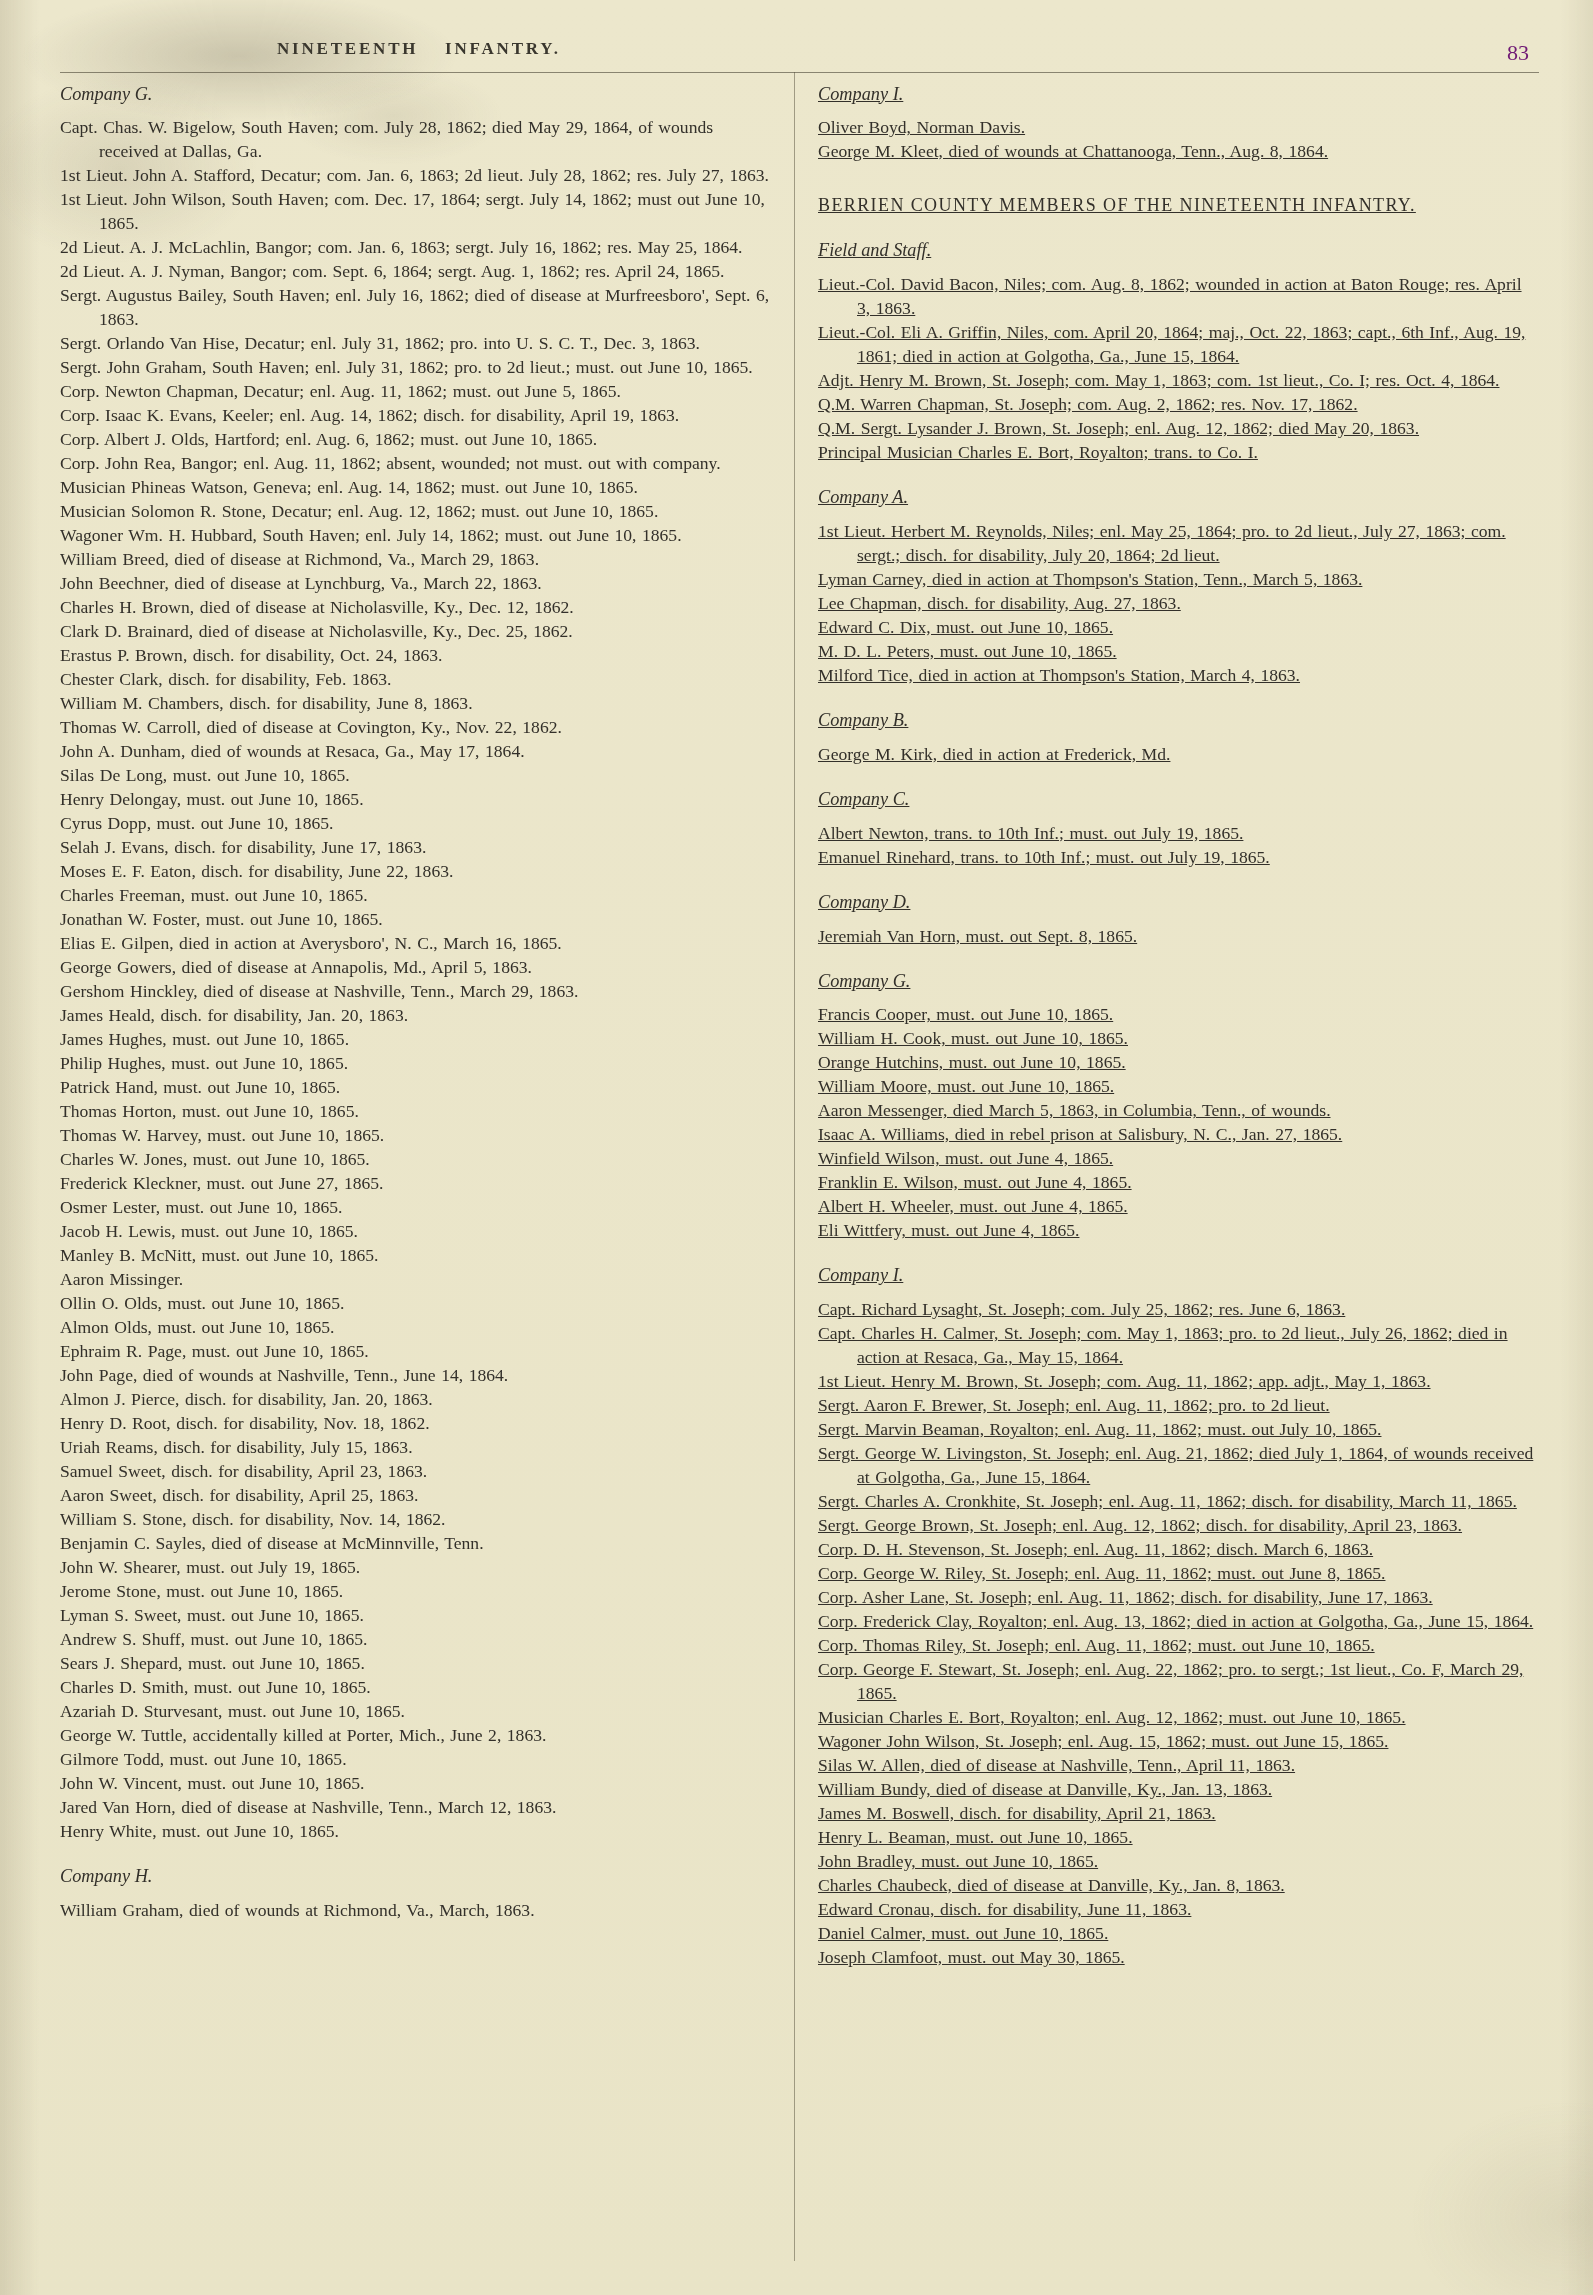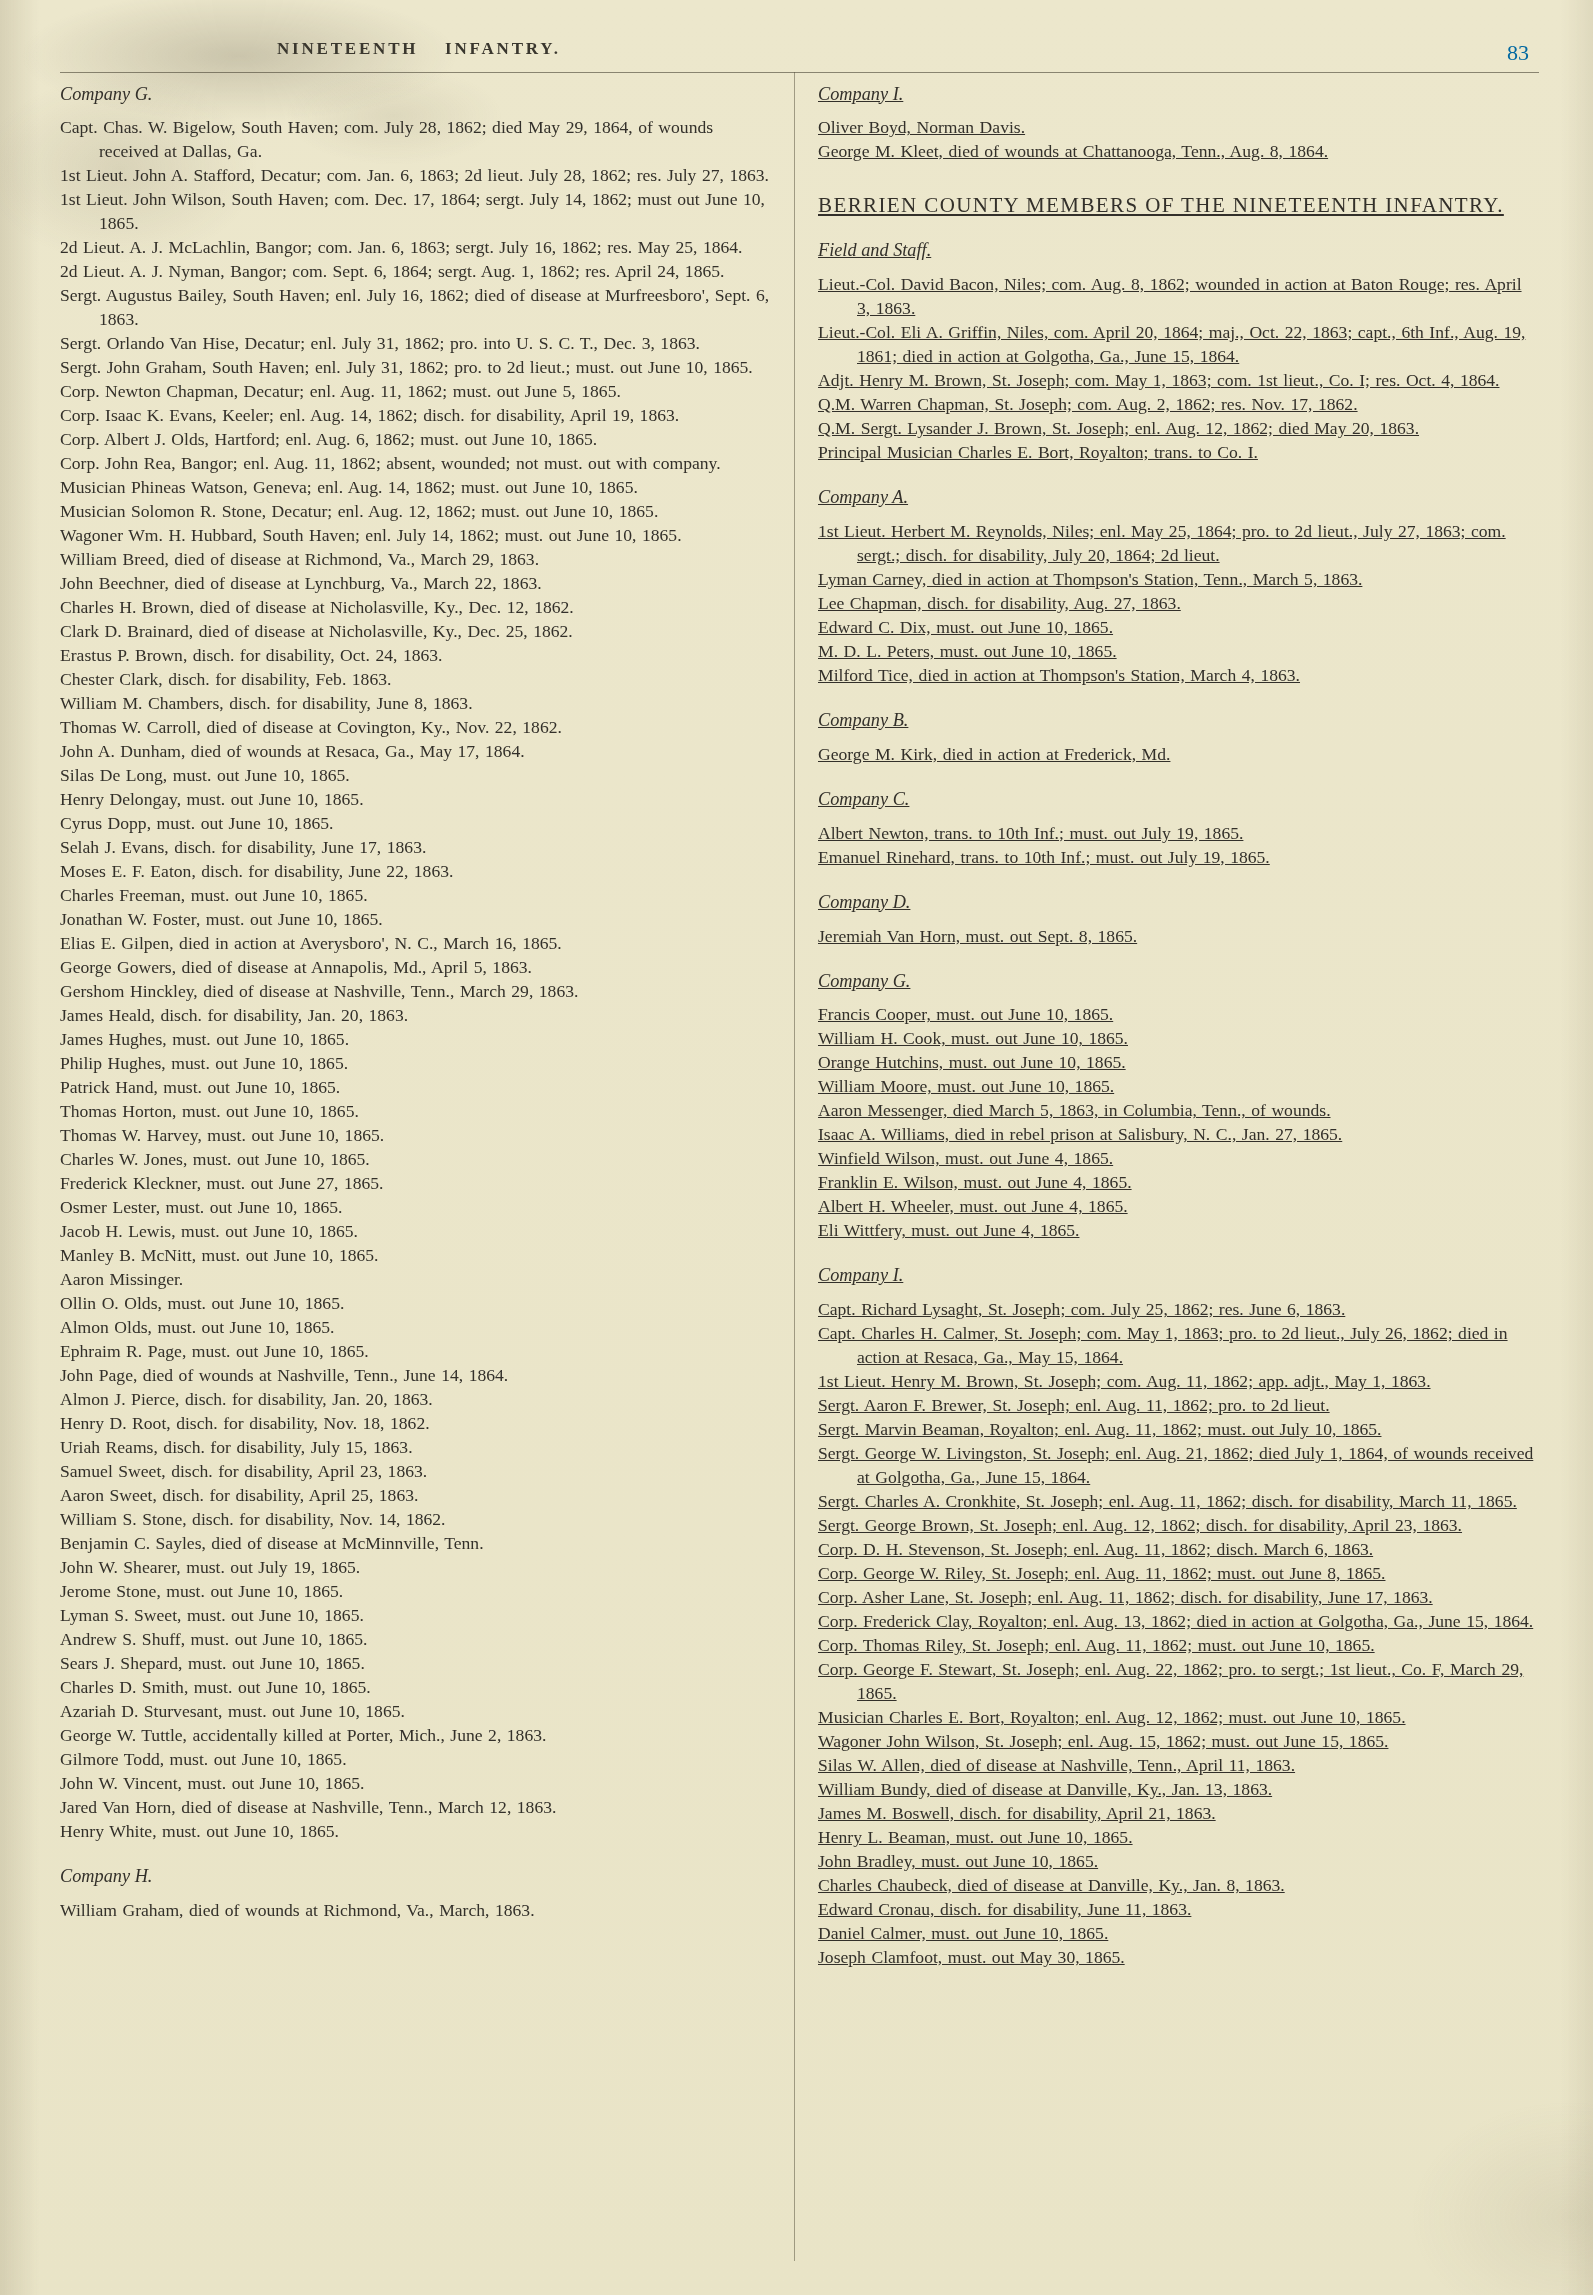--- a/index.html
+++ b/index.html
@@ -29,21 +29,21 @@
     letter-spacing: 2.8px;
     word-spacing: 19.7px;
     color: #3a372e;
     white-space: nowrap;
   }
   .page-number {
     position: absolute;
     right: 65px;
     top: 40px;
     font-size: 22px;
-    color: #0369a1;
+    color: #701a75;
   }
   .head-rule {
     position: absolute;
     left: 60px;
     right: 55px;
     top: 72px;
     border-top: 1.4px solid rgba(72, 66, 50, 0.6);
   }
   .col-rule {
     position: absolute;
@@ -70,21 +70,21 @@
   .sec-head {
     font-size: 18.3px;
     font-weight: normal;
     text-align: left;
     margin: 21px 0 9.9px;
     line-height: 24px;
   }
   .sec-head.ital { font-style: italic; }
   .sec-head.caps {
     font-style: normal;
-    font-size: 21px;
+    font-size: 18px;
     letter-spacing: 1.4px;
     margin: 29.6px 0 14px;
   }
   .col .sec-head:first-child { margin-top: 5.6px; }
 </style>
 </head>
 <body>
 
 <div class="page">
   <div class="running-title">NINETEENTH INFANTRY.</div>

